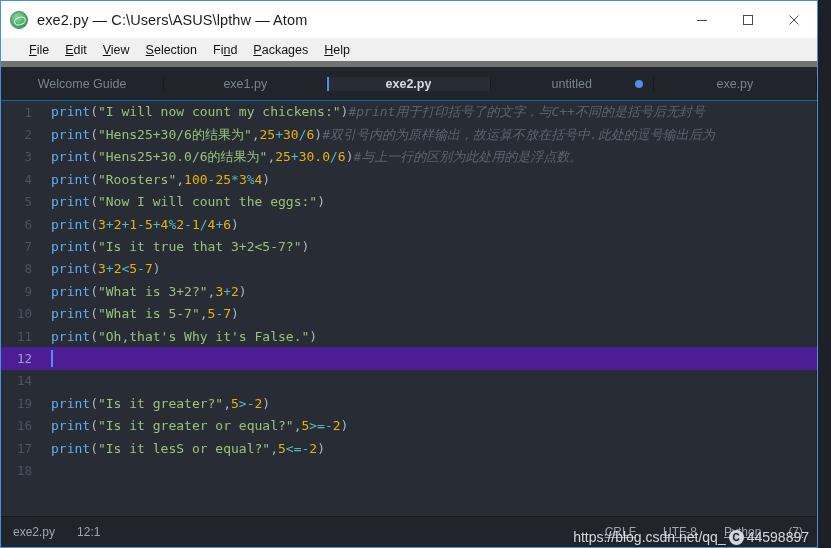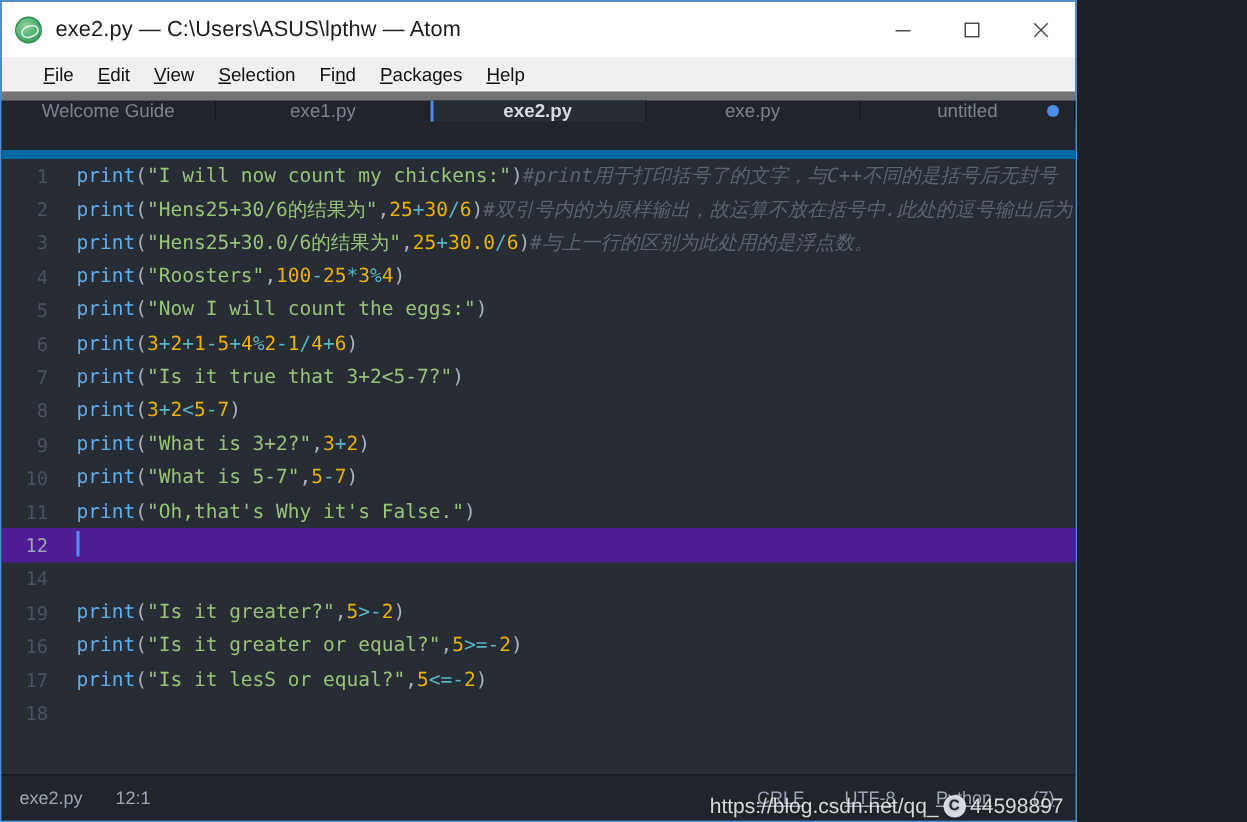--- a/index.html
+++ b/index.html
@@ -8,21 +8,21 @@
     background: #1d2026;
   }
   body {
     width: 831px;
     height: 548px;
     overflow: hidden;
     font-family: "Liberation Sans", sans-serif;
     -webkit-font-smoothing: antialiased;
   }
   #app {
-    width: 718px;
+    width: 818px;
     height: 548px;
     position: relative;
     box-sizing: border-box;
     border: 1px solid #4a90d9;
     background: #282c34;
     display: flex;
     flex-direction: column;
     overflow: hidden;
   }
 
@@ -94,22 +94,22 @@
     white-space: nowrap;
   }
   .menu-item u { text-decoration: underline; }
 
   
   .tabbar {
     height: 33px;
     background: #21252b;
     display: flex;
     flex: 0 0 auto;
-    align-items: flex-start;
-    border-bottom: 6px solid #0369a1;
+    align-items: center;
+    border-bottom: 1px solid #0369a1;
   }
   .tab {
     flex: 1 1 0;
     display: flex;
     align-items: center;
     justify-content: center;
     position: relative;
     font-size: 12.5px;
     color: #7b8290;
     border-right: 1px solid #181a1f;
@@ -305,25 +305,25 @@
       <div class="tab">
         <span class="tab-label">Welcome Guide</span>
       </div>
       <div class="tab">
         <span class="tab-label">exe1.py</span>
       </div>
       <div class="tab active">
         <span class="tab-label">exe2.py</span>
       </div>
       <div class="tab">
-        <span class="tab-label">exe.py</span>
-      </div>
-      <div class="tab">
         <span class="tab-label">untitled</span>
         <span class="mod-dot"></span>
+      </div>
+      <div class="tab">
+        <span class="tab-label">exe.py</span>
       </div>
     </div>
 
   <div class="editor" id="editor">
     <div class="editor-vline"></div>
   <div class="code-line">
         <div class="gutter">1</div>
         <div class="code-text"><span class="t-fn">print</span><span class="t-pun">(</span><span class="t-str">"I will now count my chickens:"</span><span class="t-pun">)</span><span class="t-com">#print用于打印括号了的文字，与C++不同的是括号后无封号</span></div>
       </div>
       <div class="code-line">

